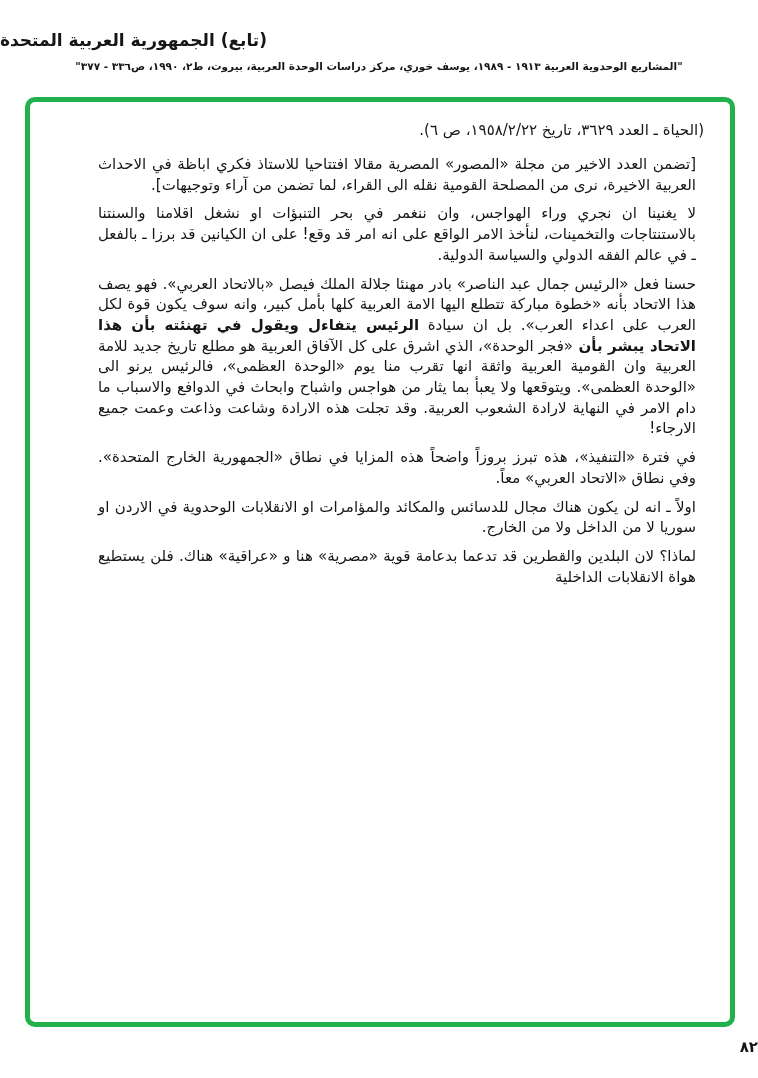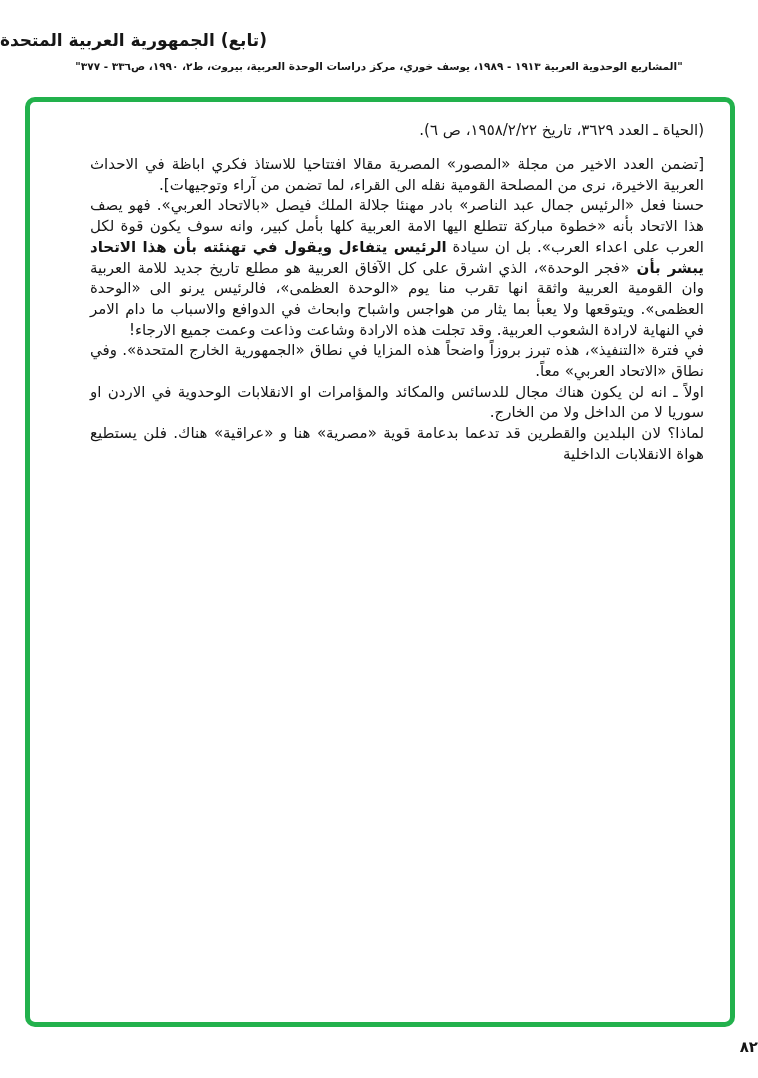--- a/index.html
+++ b/index.html
@@ -61,21 +61,21 @@
     direction: rtl;
     overflow: hidden;
   }
   .citation {
     font-size: 15px;
     text-align: right;
     margin: 0 0 13px 0;
     line-height: 21px;
   }
   .content p.para {
-    margin: 0;
+    margin: 8px;
     font-size: 15px;
     line-height: 20.7px;
     text-align: justify;
     text-justify: inter-word;
   }
   .content p.para span.bold-seg {
     font-weight: bold;
   }
   .page-number {
     position: absolute;
@@ -93,20 +93,21 @@
 
   <h1 class="doc-title">(تابع) الجمهورية العربية المتحدة</h1>
 
   <div class="doc-subtitle">"المشاريع الوحدوية العربية ١٩١٣ - ١٩٨٩، يوسف خوري، مركز دراسات الوحدة العربية، بيروت، ط٢، ١٩٩٠، ص٣٣٦ - ٣٧٧"</div>
 
   <div class="green-box" style="border-color: rgb(34, 177, 76);">
     <div class="content">
       <div class="citation">(الحياة ـ العدد ٣٦٢٩، تاريخ ١٩٥٨/٢/٢٢، ص ٦).</div>
       <div>
           <p class="para"><span>[تضمن العدد الاخير من مجلة «المصور» المصرية مقالا افتتاحيا للاستاذ فكري اباظة في الاحداث العربية الاخيرة، نرى من المصلحة القومية نقله الى القراء، لما تضمن من آراء وتوجيهات].</span></p>
+          <p class="para"><span>لا يغنينا ان نجري وراء الهواجس، وان ننغمر في بحر التنبؤات او نشغل اقلامنا والسنتنا بالاستنتاجات والتخمينات، لنأخذ الامر الواقع على انه امر قد وقع! على ان الكيانين قد برزا ـ بالفعل ـ في عالم الفقه الدولي والسياسة الدولية.</span></p>
           <p class="para"><span>حسنا فعل «الرئيس جمال عبد الناصر» بادر مهنئا جلالة الملك فيصل «بالاتحاد العربي». فهو يصف هذا الاتحاد بأنه «خطوة مباركة تتطلع اليها الامة العربية كلها بأمل كبير، وانه سوف يكون قوة لكل العرب على اعداء العرب». بل ان سيادة </span><span class="bold-seg">الرئيس يتفاءل ويقول في تهنئته بأن هذا الاتحاد يبشر بأن </span><span>«فجر الوحدة»، الذي اشرق على كل الآفاق العربية هو مطلع تاريخ جديد للامة العربية وان القومية العربية واثقة انها تقرب منا يوم «الوحدة العظمى»، فالرئيس يرنو الى «الوحدة العظمى». ويتوقعها ولا يعبأ بما يثار من هواجس واشباح وابحاث في الدوافع والاسباب ما دام الامر في النهاية لارادة الشعوب العربية. وقد تجلت هذه الارادة وشاعت وذاعت وعمت جميع الارجاء!</span></p>
           <p class="para"><span>في فترة «التنفيذ»، هذه تبرز بروزاً واضحاً هذه المزايا في نطاق «الجمهورية الخارج المتحدة». وفي نطاق «الاتحاد العربي» معاً.</span></p>
           <p class="para"><span>اولاً ـ انه لن يكون هناك مجال للدسائس والمكائد والمؤامرات او الانقلابات الوحدوية في الاردن او سوريا لا من الداخل ولا من الخارج.</span></p>
           <p class="para"><span>لماذا؟ لان البلدين والقطرين قد تدعما بدعامة قوية «مصرية» هنا و «عراقية» هناك. فلن يستطيع هواة الانقلابات الداخلية</span></p>
         </div>
     </div>
   </div>
 
   <div class="page-number">٨٢</div>
 

